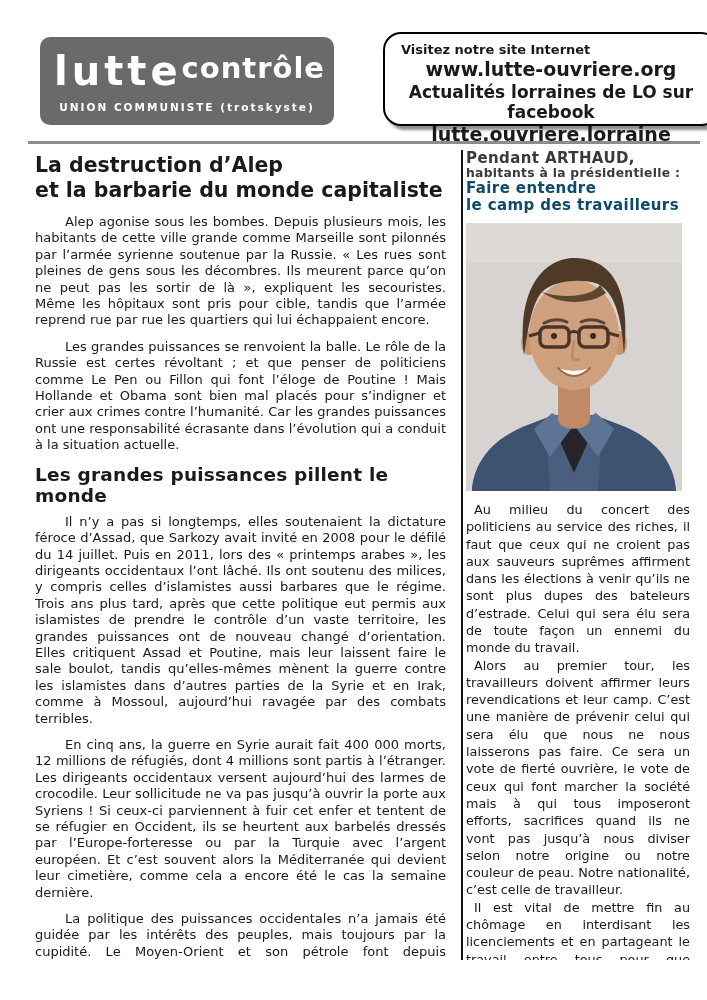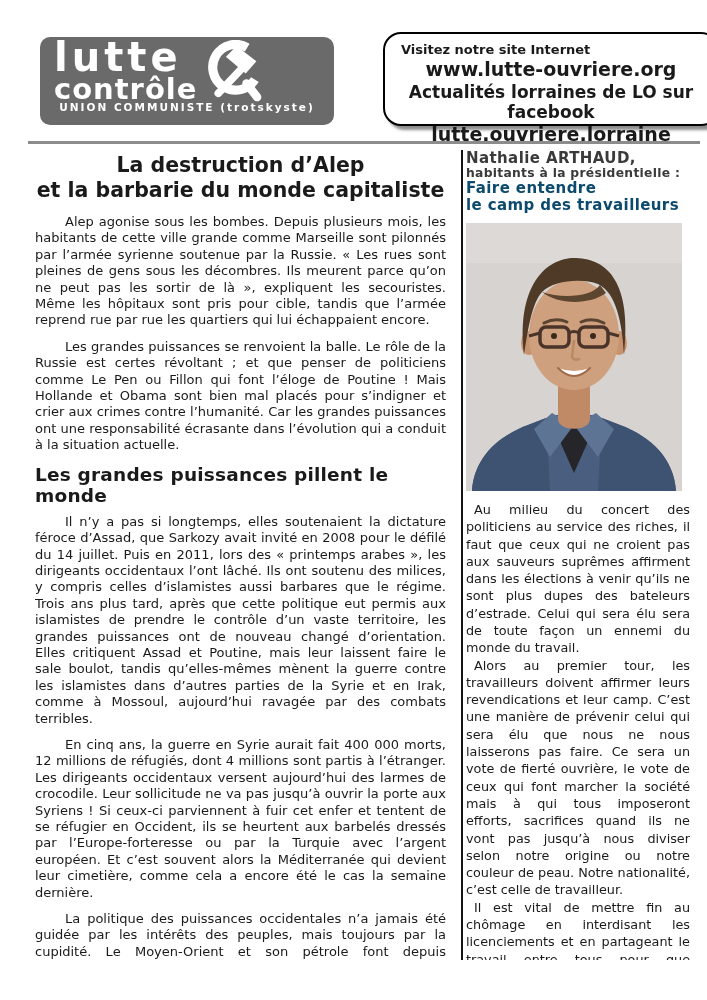--- a/index.html
+++ b/index.html
@@ -9,21 +9,21 @@
     font-family:"DejaVu Sans", sans-serif;
   }
   .page { position:absolute; inset:0; background:#fff; }
 
   
   .logo-box {
     position:absolute; left:40px; top:37px; width:294px; height:88px;
     background:#6a6a6a; border-radius:10px; color:#fff; overflow:hidden;
   }
   .logo-main { display:flex; align-items:center; padding:3px 8px 0 14px; }
-  .logo-words { display:flex; flex-direction:column; }
+  .logo-words { display:flex; flex-direction:row; }
   .logo-l1 { font-size:40px; font-weight:bold; line-height:0.88; letter-spacing:4px; }
   .logo-l2 { font-size:29px; font-weight:bold; line-height:1.0; letter-spacing:1px; }
   .logo-icon { width:62px; height:64px; margin-left:4px; flex:none; }
   .logo-sub { text-align:center; font-size:10.5px; font-weight:bold; letter-spacing:2px; margin-top:-3px; }
 
   .info-box {
     position:absolute; left:383px; top:32px; width:336px; height:94px; box-sizing:border-box;
     background:#fff; border:2.5px solid #000; border-radius:18px;
     box-shadow:4px 4px 3px rgba(0,0,0,0.45);
     padding:8px 6px 0 6px;
@@ -31,21 +31,21 @@
   .ib-l1 { font-size:13px; font-weight:bold; margin-left:10px; }
   .ib-l2 { font-size:19px; font-weight:bold; text-align:center; margin-top:1px; }
   .ib-l3 { font-size:17px; font-weight:bold; text-align:center; margin-top:2px; }
   .ib-l4 { font-size:19px; font-weight:bold; text-align:center; margin-top:1px; }
 
   .top-rule { position:absolute; left:28px; top:141px; width:672px; height:3px; background:#8c8c8c; }
   .col-divider { position:absolute; left:461px; top:150px; width:2px; height:810px; background:#141414; }
 
   
   .left-col { position:absolute; left:35px; top:149px; width:411px; height:812px; overflow:hidden; }
-  .article-title { text-align:center; font-weight:bold; font-size:20.5px; line-height:25px; margin:4px 0 11px; }
+  .article-title { text-align:left; font-weight:bold; font-size:20.5px; line-height:25px; margin:4px 0 11px; }
   .left-col p { font-size:13px; line-height:16.4px; text-align:justify; text-indent:30px; margin:0 0 10px; }
   .subhead { font-size:18.5px; font-weight:bold; margin:10px 0 8px; letter-spacing:0.2px; }
 
   
   .right-col { position:absolute; left:466px; top:150px; width:224px; height:810px; overflow:hidden; }
   .sb-name   { font-size:15px;  font-weight:bold; color:#3a3a3a; line-height:1.08; letter-spacing:0.4px; }
   .sb-role   { font-size:12.3px;font-weight:bold; color:#3a3a3a; line-height:1.15; letter-spacing:0.3px; }
   .sb-slogan { font-size:15px;  font-weight:bold; color:#0c4a6e; line-height:1.12; letter-spacing:0.4px; }
   .photo { width:216px; height:268px; margin:9px 0 10px; display:block; }
   .right-col p { font-size:12.8px; line-height:17.3px; text-align:justify; text-indent:8px; margin:0; }
@@ -88,21 +88,21 @@
     </div>
     <p>Alep agonise sous les bombes. Depuis plusieurs mois, les habitants de cette ville grande comme Marseille sont pilonnés par l’armée syrienne soutenue par la Russie. « Les rues sont pleines de gens sous les décombres. Ils meurent parce qu’on ne peut pas les sortir de là », expliquent les secouristes. Même les hôpitaux sont pris pour cible, tandis que l’armée reprend rue par rue les quartiers qui lui échappaient encore.</p>
     <p>Les grandes puissances se renvoient la balle. Le rôle de la Russie est certes révoltant ; et que penser de politiciens comme Le Pen ou Fillon qui font l’éloge de Poutine ! Mais Hollande et Obama sont bien mal placés pour s’indigner et crier aux crimes contre l’humanité. Car les grandes puissances ont une responsabilité écrasante dans l’évolution qui a conduit à la situation actuelle.</p>
     <div class="subhead">Les grandes puissances pillent le monde</div>
     <p>Il n’y a pas si longtemps, elles soutenaient la dictature féroce d’Assad, que Sarkozy avait invité en 2008 pour le défilé du 14 juillet. Puis en 2011, lors des « printemps arabes », les dirigeants occidentaux l’ont lâché. Ils ont soutenu des milices, y compris celles d’islamistes aussi barbares que le régime. Trois ans plus tard, après que cette politique eut permis aux islamistes de prendre le contrôle d’un vaste territoire, les grandes puissances ont de nouveau changé d’orientation. Elles critiquent Assad et Poutine, mais leur laissent faire le sale boulot, tandis qu’elles-mêmes mènent la guerre contre les islamistes dans d’autres parties de la Syrie et en Irak, comme à Mossoul, aujourd’hui ravagée par des combats terribles.</p>
     <p>En cinq ans, la guerre en Syrie aurait fait 400 000 morts, 12 millions de réfugiés, dont 4 millions sont partis à l’étranger. Les dirigeants occidentaux versent aujourd’hui des larmes de crocodile. Leur sollicitude ne va pas jusqu’à ouvrir la porte aux Syriens ! Si ceux-ci parviennent à fuir cet enfer et tentent de se réfugier en Occident, ils se heurtent aux barbelés dressés par l’Europe-forteresse ou par la Turquie avec l’argent européen. Et c’est souvent alors la Méditerranée qui devient leur cimetière, comme cela a encore été le cas la semaine dernière.</p>
     <p>La politique des puissances occidentales n’a jamais été guidée par les intérêts des peuples, mais toujours par la cupidité. Le Moyen-Orient et son pétrole font depuis longtemps l’objet de leurs convoitises. Pendant la Première Guerre mondiale, Français et Britanniques se sont partagé l’Empire ottoman, et la Syrie est passée sous domination fran-</p>
   </div>
 
   <div class="right-col">
-    <div class="sb-name">Nathalie ARTHAUD,</div>
+    <div class="sb-name">Pendant ARTHAUD,</div>
     <div class="sb-role">habitants à la présidentielle :</div>
     <div class="sb-slogan">Faire entendre</div>
     <div class="sb-slogan">le camp des travailleurs</div>
 
     <svg class="photo" viewBox="0 0 216 268">
       <rect width="216" height="268" fill="#d6d3d0"></rect>
       <rect width="216" height="40" fill="#dcd9d6"></rect>
 
       <path d="M6 268 C8 236 30 214 62 202 L88 192 L128 192 L154 202 C186 214 208 236 210 268 Z" fill="#4a5f80"></path>
       <path d="M6 268 C8 236 30 214 62 202 L80 195 L84 268 Z" fill="#3e5271"></path>

